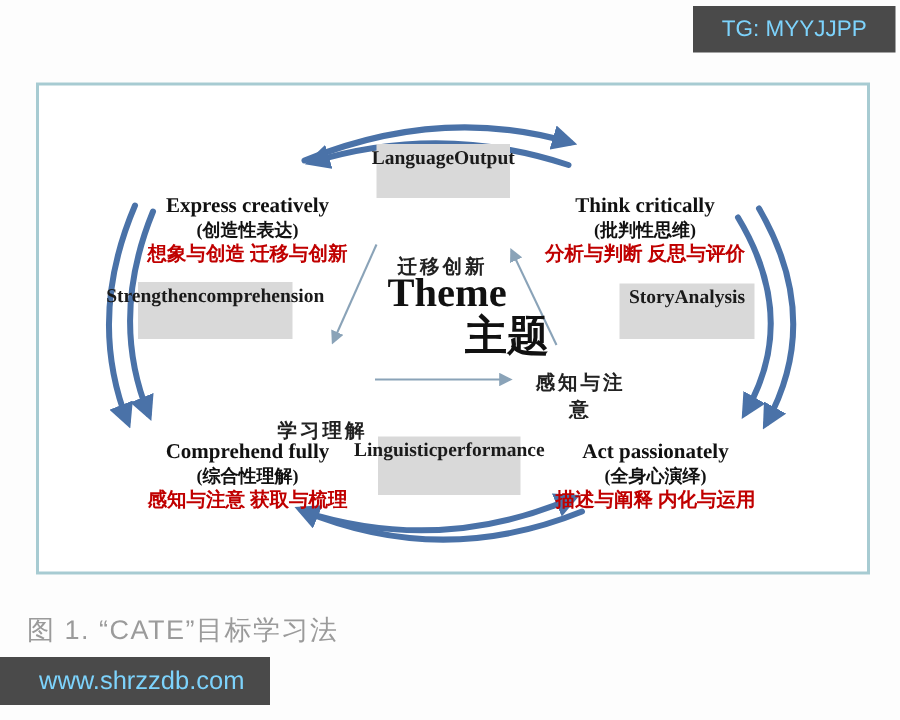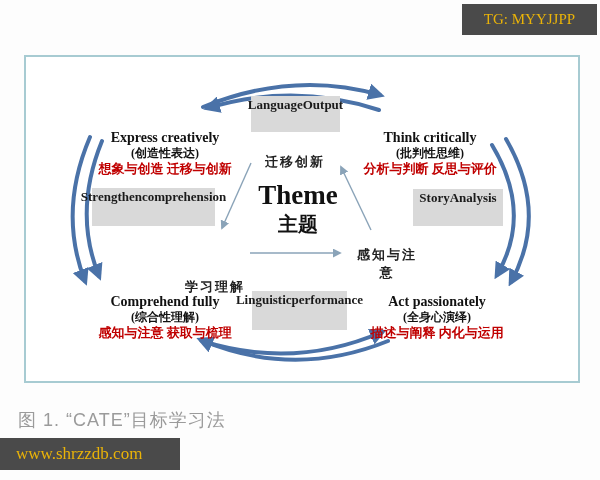--- a/index.html
+++ b/index.html
@@ -1,46 +1,46 @@
 <!DOCTYPE html>
 <html><head>
 <meta charset="utf-8">
 <style>
   html,body{margin:0;padding:0;background:#fff;}
   .canvas{position:relative;width:600px;height:480px;background:#fdfdfd;overflow:hidden;
           font-family:"Liberation Serif", serif;}
-  .badge{position:absolute;background:#4a4a4a;color:#eab308;
-         font-family:Liberation Serif, serif;box-sizing:border-box;}
+  .badge{position:absolute;background:#4a4a4a;color:#7dd3fc;
+         font-family:Liberation Sans, sans-serif;box-sizing:border-box;}
   .badge-top{right:3px;top:4px;width:135px;height:31px;line-height:31px;
              text-align:center;font-size:15px;}
   .badge-bottom{left:0;top:438px;width:180px;height:32px;line-height:32px;
-                padding-left:16px;font-size:17px;text-align:left;}
+                padding-left:26px;font-size:17px;text-align:left;}
   .frame{position:absolute;left:24px;top:55px;width:552px;height:324px;
          border:2px solid #a7cbd2;background:#fff;}
   .gbox{position:absolute;background:#d9d9d9;color:#1a1a1a;text-align:center;
         font-weight:bold;font-size:13px;line-height:17px;
         display:flex;flex-direction:row;justify-content:center;}
   .gbox-top{left:251px;top:96px;width:89px;height:36px;}
-  .gbox-left{left:92px;top:188px;width:123px;height:38px;}
+  .gbox-left{left:92px;top:188px;width:103px;height:38px;}
   .gbox-right{left:413px;top:189px;width:90px;height:37px;}
   .gbox-bottom{left:252px;top:291px;width:95px;height:39px;}
   .corner{position:absolute;text-align:center;width:190px;margin-top:24px;}
   .corner .en{font-weight:bold;font-size:14px;line-height:16px;color:#111;}
   .corner .zh{font-weight:bold;font-size:12px;line-height:15px;color:#111;}
   .corner .red{font-weight:bold;font-size:13px;line-height:16px;color:#c00000;}
   .corner-nw{left:70px;top:106px;}
   .corner-ne{left:335px;top:106px;}
   .corner-sw{left:70px;top:270px;}
   .corner-se{left:342px;top:270px;}
   .theme{position:absolute;left:230px;top:180px;width:136px;text-align:center;color:#111;}
   .theme .en{font-weight:bold;font-size:27px;line-height:30px;}
-  .theme .zh{font-weight:bold;font-size:20px;line-height:29px;}
+  .theme .zh{font-weight:bold;font-size:28px;line-height:29px;text-align:right;}
   .cyc{position:absolute;text-align:center;font-weight:bold;font-size:13px;
        color:#222;letter-spacing:2px;}
-  .cyc-top{left:245px;top:153px;width:100px;}
+  .cyc-top{left:245px;top:169px;width:100px;}
   .cyc-left{left:178px;top:246px;width:74px;margin-top:32px;}
   .cyc-right{left:350px;top:246px;width:74px;}
   .arrows{position:absolute;left:0;top:0;width:600px;height:480px;pointer-events:none;}
   .caption{position:absolute;left:18px;top:408px;font-family:"Liberation Sans", sans-serif;
            font-size:18px;color:#9b9b9b;letter-spacing:1px;}
 </style>
 </head>
 <body>
 
 <div class="canvas">

